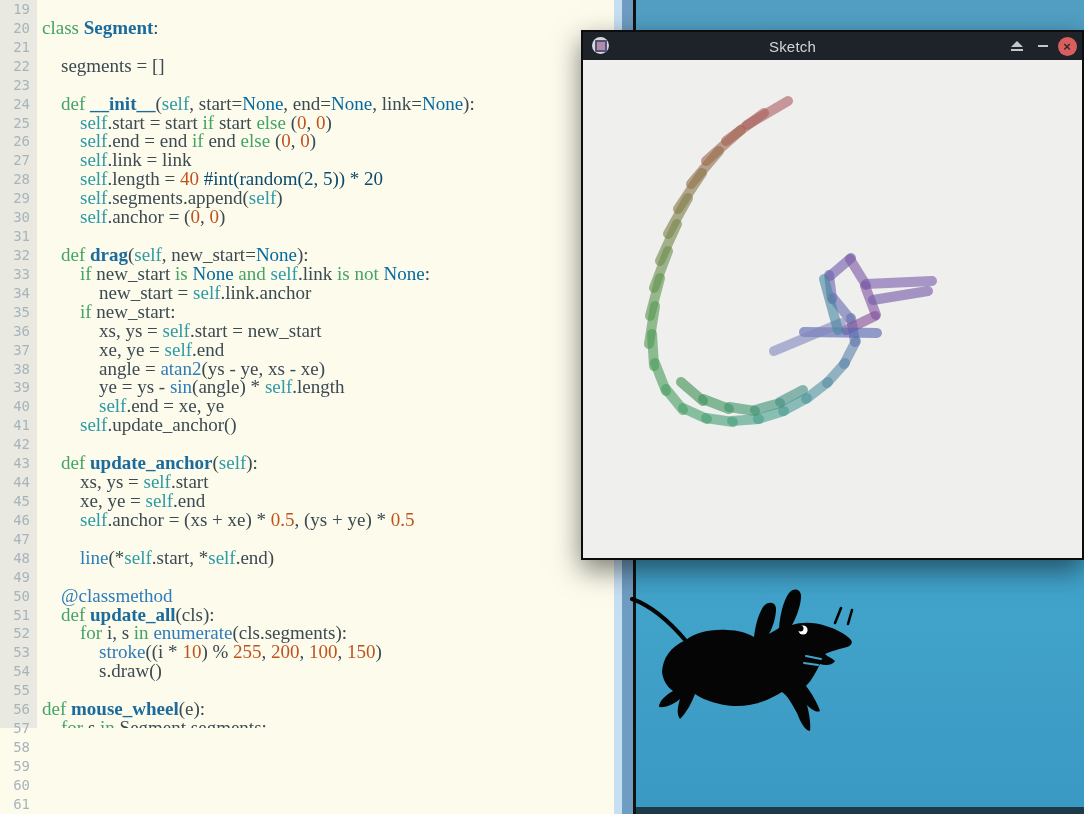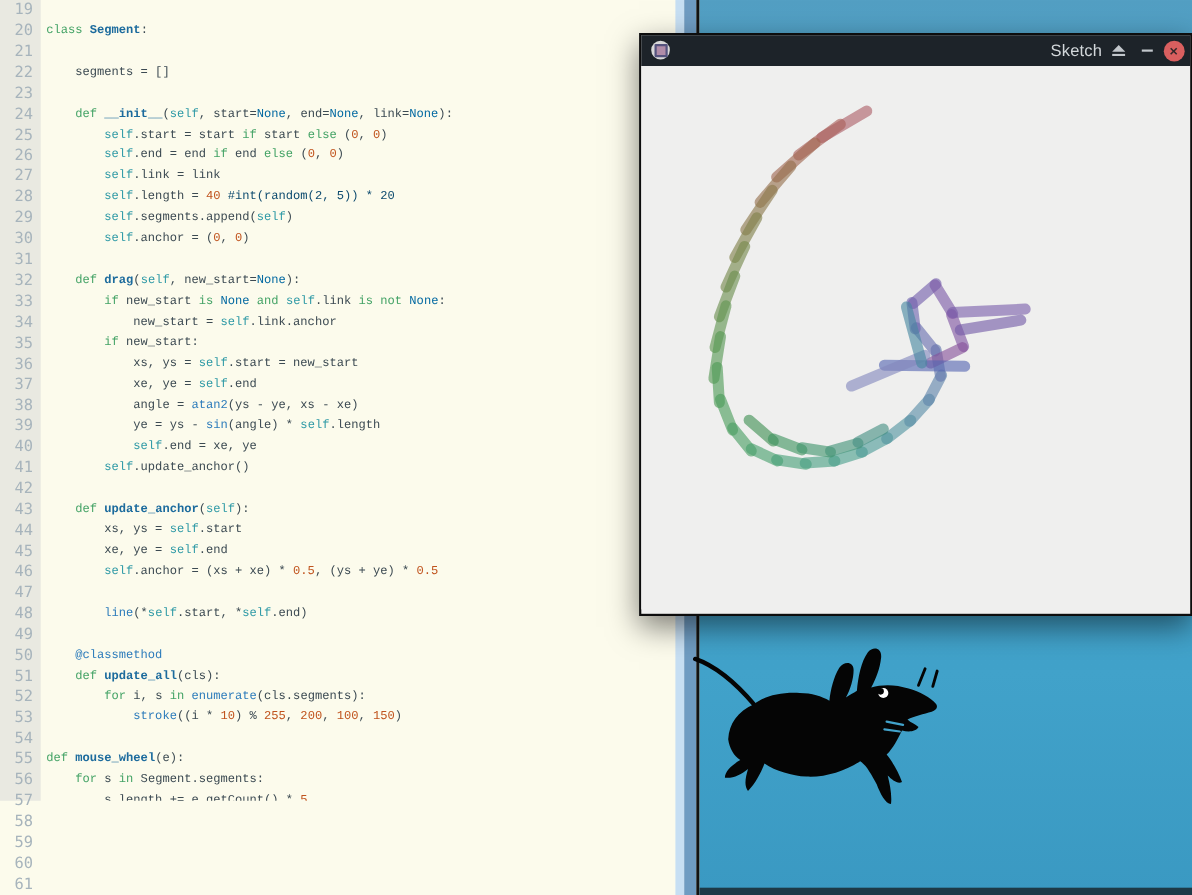--- a/index.html
+++ b/index.html
@@ -10,21 +10,21 @@
   
   .editor{position:absolute;left:0;top:0;width:614px;height:728px;background:#fcfbec;display:flex;justify-content:flex-end;}
   .gutter{width:37px;background:#e9e9e1;box-sizing:border-box;padding-top:0;}
   .gutter .ln{
     height:18.93px;line-height:18.93px;text-align:right;padding-right:7px;
     font-family:"DejaVu Sans Mono",monospace;font-size:14px;color:#a7b4bc;
   }
   .code{flex:1;padding-left:5px;overflow:hidden;}
   .code .cl{
     height:18.93px;line-height:18.93px;white-space:pre;
-    font-family:Liberation Mono, monospace;font-size:11px;color:#3c4a52;
+    font-family:Liberation Serif, serif;font-size:19px;color:#3c4a52;
   }
   .tk-p{color:#3c4a52}
   .tk-k{color:#44a366}
   .tk-n{color:#1c6b9d;font-weight:bold}
   .tk-s{color:#2f9aa6}
   .tk-N{color:#0369a1}
   .tk-d{color:#c0531d}
   .tk-c{color:#0c4a6e}
   .tk-f{color:#2d7cbb}
   
@@ -41,21 +41,21 @@
   
   .sketch-window{
     position:absolute;left:581px;top:30px;width:499px;height:526px;
     border:2px solid #0d0d0d;background:#efefee;
     box-shadow:0 10px 26px rgba(0,0,0,.5);
   }
   .titlebar{
     position:relative;height:28px;background:#1d2329;display:flex;align-items:center;
   }
   .titlebar .title{
-    position:absolute;left:0;right:80px;text-align:right;
+    position:absolute;left:0;right:80px;text-align:center;
     color:#d2d7da;font-size:15px;letter-spacing:.2px;
   }
   .app-icon{
     position:absolute;left:9px;top:5px;width:17px;height:17px;border-radius:50%;
     background:#d8d8d8;display:flex;align-items:center;justify-content:center;
   }
   .app-icon .sq{width:8px;height:8px;border:2px solid #55537e;background:#b08ca8;border-radius:1px;}
   .tb-btn{position:absolute;top:0;width:26px;height:28px;display:flex;align-items:center;justify-content:center;cursor:pointer;}
   .btn-max{right:52px;}
   .btn-min{right:26px;}
@@ -147,20 +147,21 @@
       <div class="cl"><span class="tk-p">        xs, ys = </span><span class="tk-s">self</span><span class="tk-p">.start</span></div>
       <div class="cl"><span class="tk-p">        xe, ye = </span><span class="tk-s">self</span><span class="tk-p">.end</span></div>
       <div class="cl"><span class="tk-p">        </span><span class="tk-s">self</span><span class="tk-p">.anchor = (xs + xe) * </span><span class="tk-d">0.5</span><span class="tk-p">, (ys + ye) * </span><span class="tk-d">0.5</span></div>
       <div class="cl"></div>
       <div class="cl"><span class="tk-p">        </span><span class="tk-f">line</span><span class="tk-p">(*</span><span class="tk-s">self</span><span class="tk-p">.start, *</span><span class="tk-s">self</span><span class="tk-p">.end)</span></div>
       <div class="cl"></div>
       <div class="cl"><span class="tk-p">    </span><span class="tk-f">@classmethod</span></div>
       <div class="cl"><span class="tk-p">    </span><span class="tk-k">def</span><span class="tk-p"> </span><span class="tk-n">update_all</span><span class="tk-p">(cls):</span></div>
       <div class="cl"><span class="tk-p">        </span><span class="tk-k">for</span><span class="tk-p"> i, s </span><span class="tk-k">in</span><span class="tk-p"> </span><span class="tk-f">enumerate</span><span class="tk-p">(cls.segments):</span></div>
       <div class="cl"><span class="tk-p">            </span><span class="tk-f">stroke</span><span class="tk-p">((i * </span><span class="tk-d">10</span><span class="tk-p">) % </span><span class="tk-d">255</span><span class="tk-p">, </span><span class="tk-d">200</span><span class="tk-p">, </span><span class="tk-d">100</span><span class="tk-p">, </span><span class="tk-d">150</span><span class="tk-p">)</span></div>
+      <div class="cl"><span class="tk-p">            s.draw()</span></div>
       <div class="cl"></div>
       <div class="cl"><span class="tk-k">def</span><span class="tk-p"> </span><span class="tk-n">mouse_wheel</span><span class="tk-p">(e):</span></div>
       <div class="cl"><span class="tk-p">    </span><span class="tk-k">for</span><span class="tk-p"> s </span><span class="tk-k">in</span><span class="tk-p"> Segment.segments:</span></div>
       <div class="cl"><span class="tk-p">        s.length += e.getCount() * </span><span class="tk-d">5</span></div>
     </div>
 </div>
 
 <div class="sb-track"></div>
 <div class="sb-thumb"></div>
 <div class="vline"></div>

